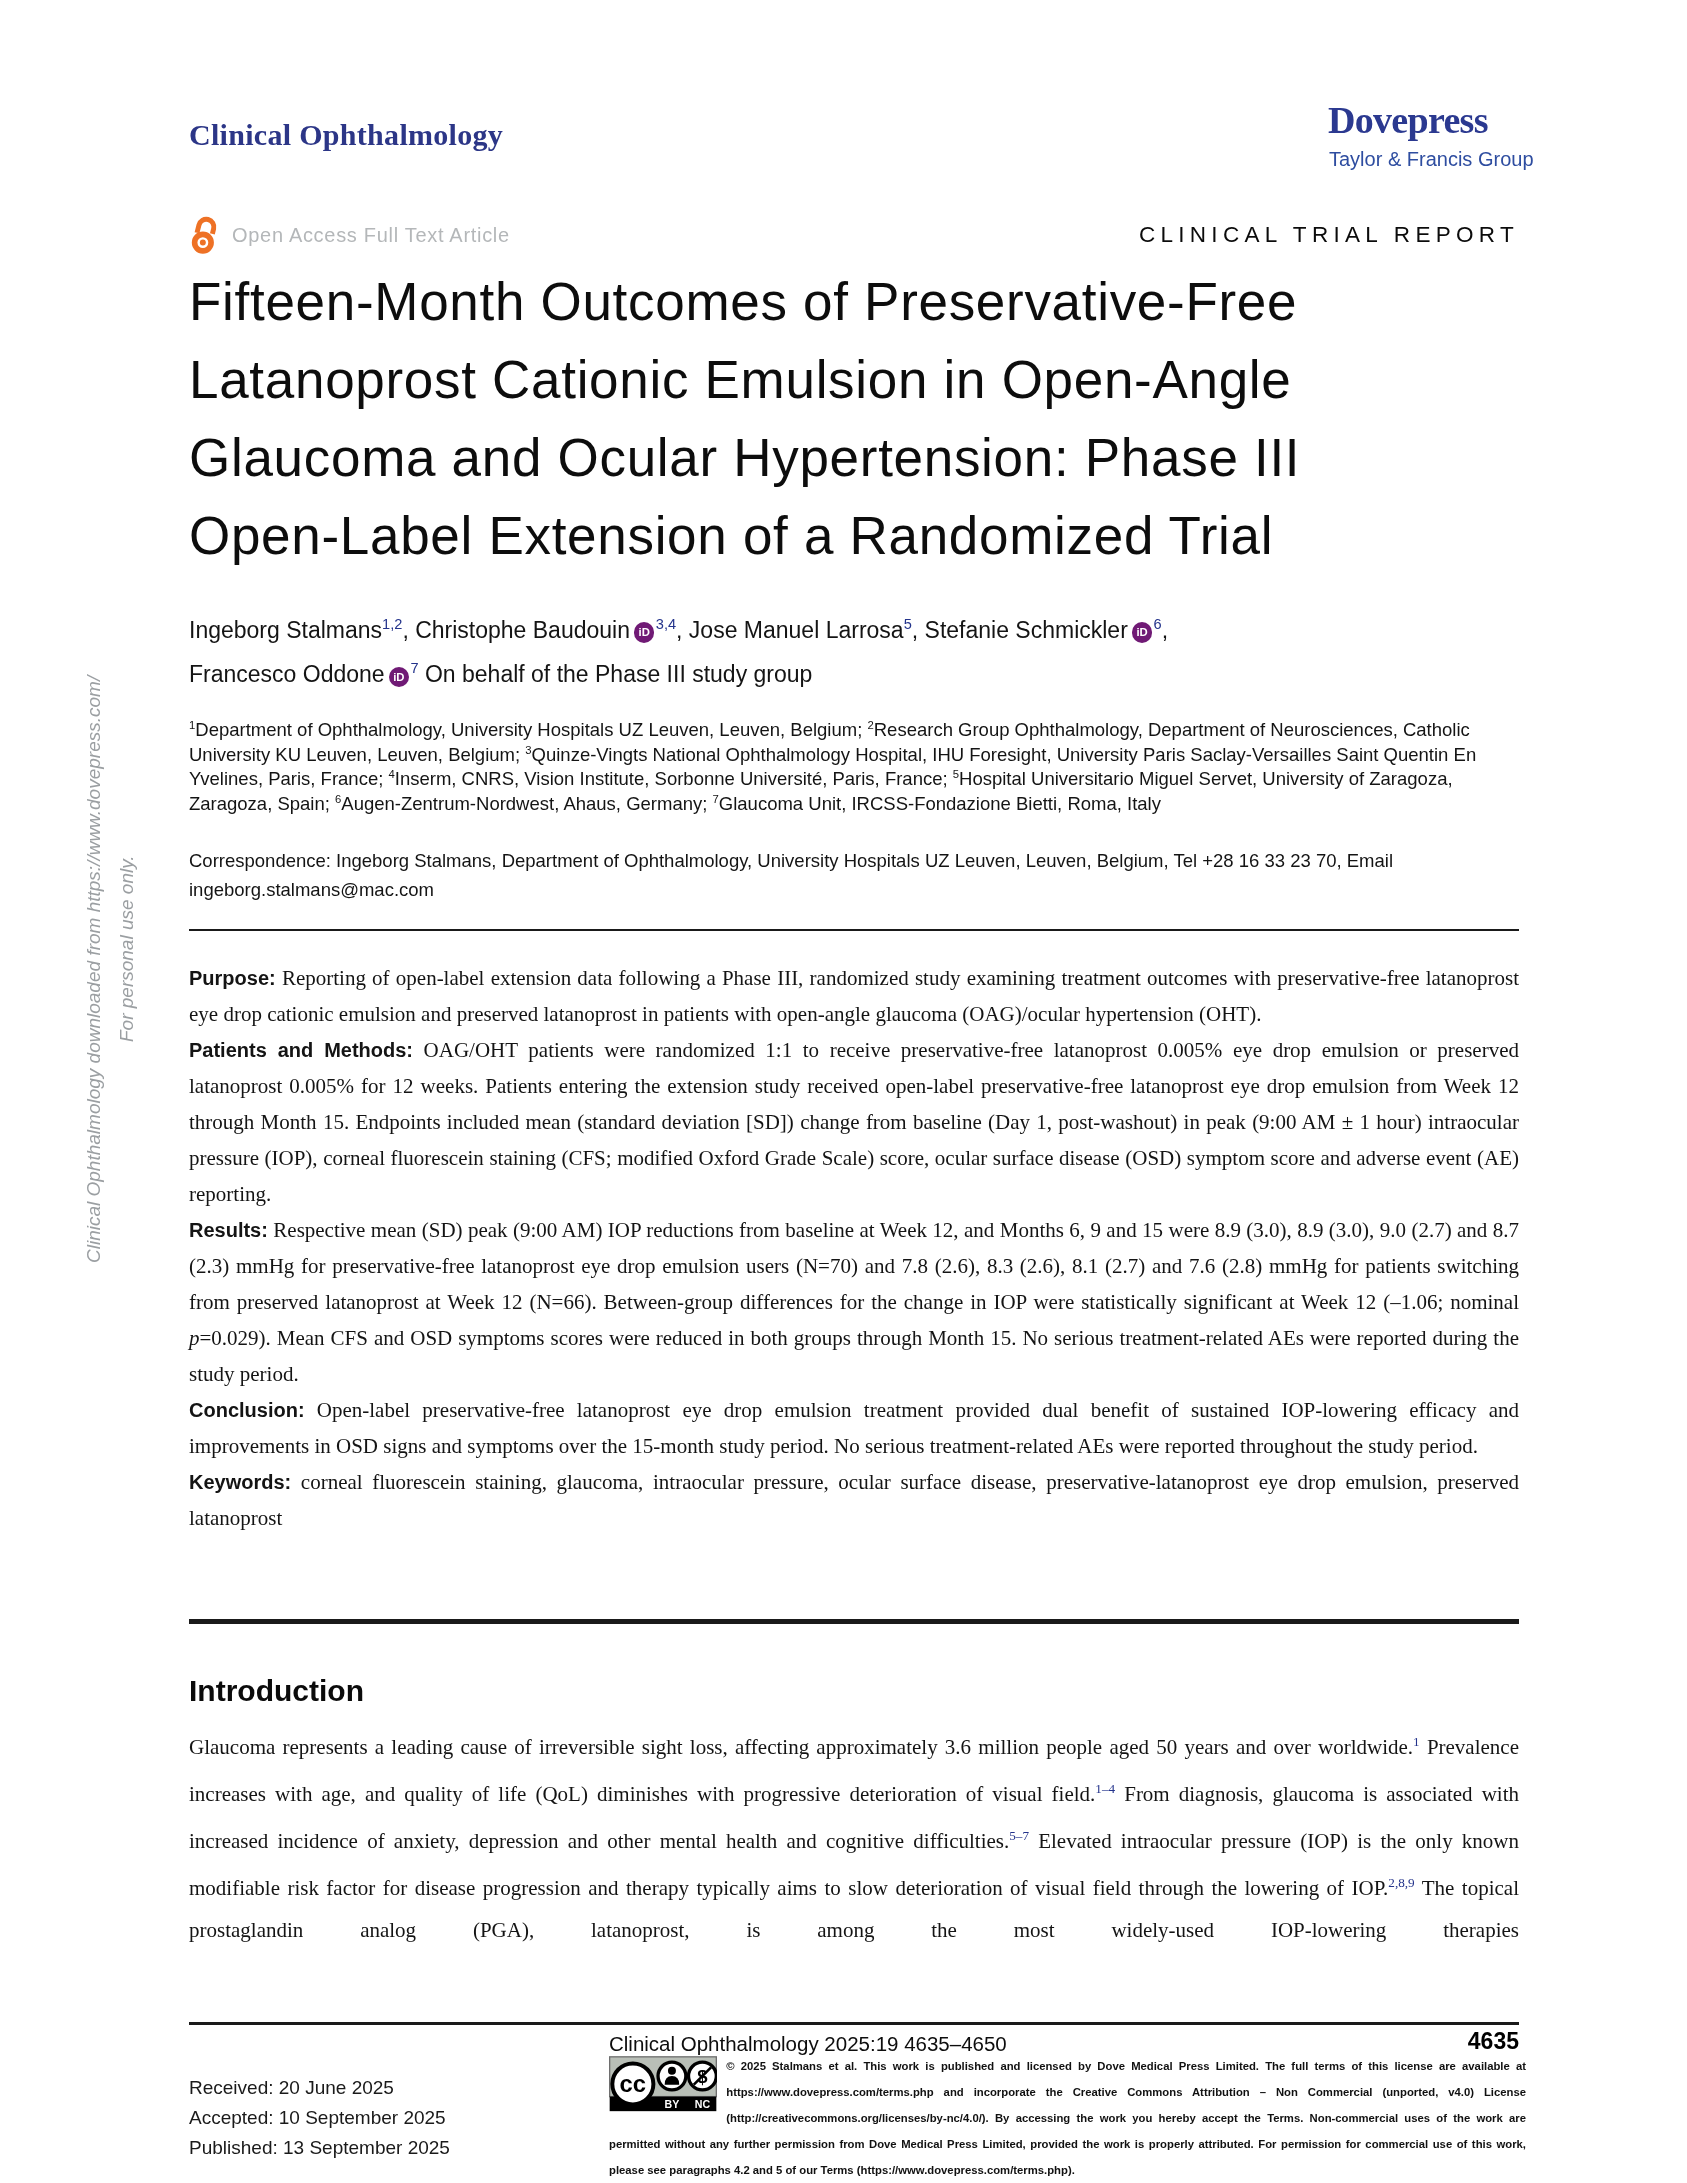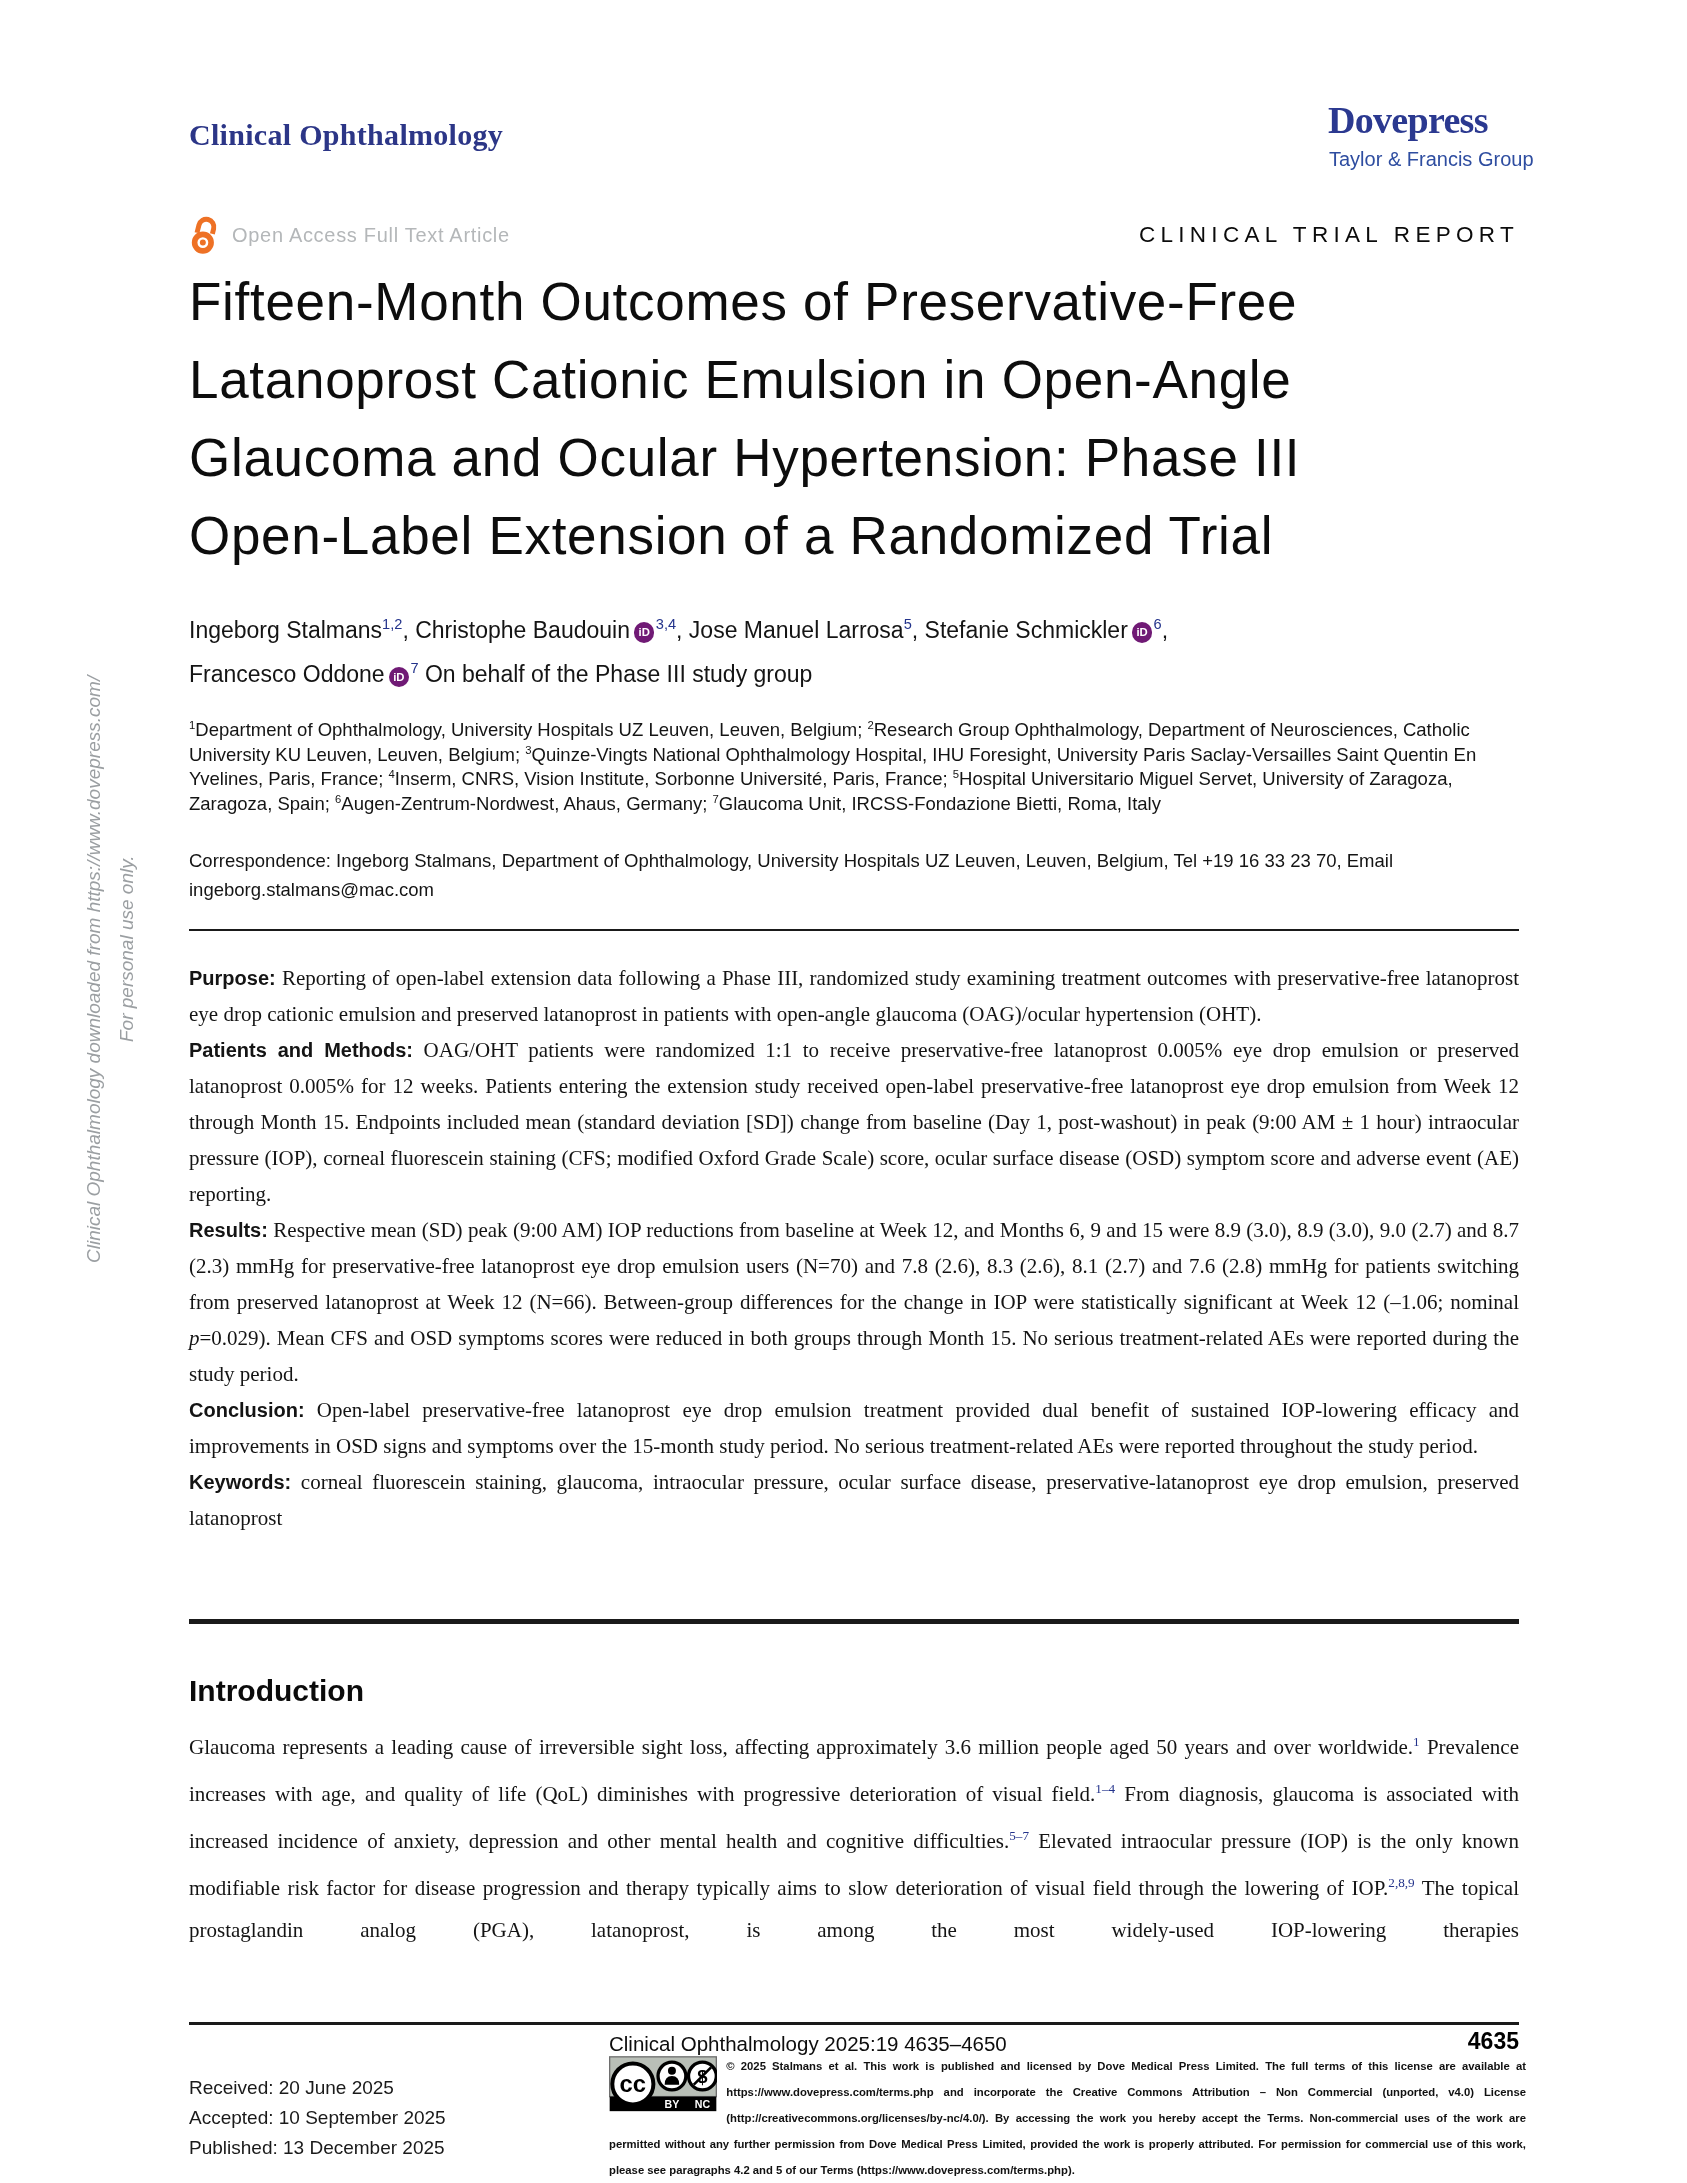--- a/index.html
+++ b/index.html
@@ -91,21 +91,21 @@
 
   <div class="title">
     <div>Fifteen-Month Outcomes of Preservative-Free</div>
     <div>Latanoprost Cationic Emulsion in Open-Angle</div>
     <div>Glaucoma and Ocular Hypertension: Phase III</div>
     <div>Open-Label Extension of a Randomized Trial</div>
   </div>
 
   <div class="authors"><span>Ingeborg Stalmans</span><sup class="asup">1,2</sup>, <span>Christophe Baudouin</span><span class="orcid">iD</span><sup class="asup">3,4</sup>, <span>Jose Manuel Larrosa</span><sup class="asup">5</sup>, <span>Stefanie Schmickler</span><span class="orcid">iD</span><sup class="asup">6</sup>, <br><span>Francesco Oddone</span><span class="orcid">iD</span><sup class="asup">7</sup> <span>On behalf of the Phase III study group</span></div>
   <div class="affiliations"><sup>1</sup><span>Department of Ophthalmology, University Hospitals UZ Leuven, Leuven, Belgium; </span><sup>2</sup><span>Research Group Ophthalmology, Department of Neurosciences, Catholic University KU Leuven, Leuven, Belgium; </span><sup>3</sup><span>Quinze-Vingts National Ophthalmology Hospital, IHU Foresight, University Paris Saclay-Versailles Saint Quentin En Yvelines, Paris, France; </span><sup>4</sup><span>Inserm, CNRS, Vision Institute, Sorbonne Université, Paris, France; </span><sup>5</sup><span>Hospital Universitario Miguel Servet, University of Zaragoza, Zaragoza, Spain; </span><sup>6</sup><span>Augen-Zentrum-Nordwest, Ahaus, Germany; </span><sup>7</sup><span>Glaucoma Unit, IRCSS-Fondazione Bietti, Roma, Italy</span></div>
-  <div class="correspondence">Correspondence: Ingeborg Stalmans, Department of Ophthalmology, University Hospitals UZ Leuven, Leuven, Belgium, Tel +19 16 33 23 70, Email ingeborg.stalmans@mac.com</div>
+  <div class="correspondence">Correspondence: Ingeborg Stalmans, Department of Ophthalmology, University Hospitals UZ Leuven, Leuven, Belgium, Tel +28 16 33 23 70, Email ingeborg.stalmans@mac.com</div>
 
   <div class="rule" id="rule-abstract"></div>
   <div class="rule" id="rule-keywords"></div>
   <div class="rule" id="rule-footer"></div>
 
   <div class="abstract">
       <p class="abs-p"><b class="abs-label">Purpose:</b><span> Reporting of open-label extension data following a Phase III, randomized study examining treatment outcomes with preservative-free latanoprost eye drop cationic emulsion and preserved latanoprost in patients with open-angle glaucoma (OAG)/ocular hypertension (OHT).</span></p>
       <p class="abs-p"><b class="abs-label">Patients and Methods:</b><span> OAG/OHT patients were randomized 1:1 to receive preservative-free latanoprost 0.005% eye drop emulsion or preserved latanoprost 0.005% for 12 weeks. Patients entering the extension study received open-label preservative-free latanoprost eye drop emulsion from Week 12 through Month 15. Endpoints included mean (standard deviation [SD]) change from baseline (Day 1, post-washout) in peak (9:00 AM ± 1 hour) intraocular pressure (IOP), corneal fluorescein staining (CFS; modified Oxford Grade Scale) score, ocular surface disease (OSD) symptom score and adverse event (AE) reporting.</span></p>
       <p class="abs-p"><b class="abs-label">Results:</b><span> Respective mean (SD) peak (9:00 AM) IOP reductions from baseline at Week 12, and Months 6, 9 and 15 were 8.9 (3.0), 8.9 (3.0), 9.0 (2.7) and 8.7 (2.3) mmHg for preservative-free latanoprost eye drop emulsion users (N=70) and 7.8 (2.6), 8.3 (2.6), 8.1 (2.7) and 7.6 (2.8) mmHg for patients switching from preserved latanoprost at Week 12 (N=66). Between-group differences for the change in IOP were statistically significant at Week 12 (–1.06; nominal </span><span class="it">p</span><span>=0.029). Mean CFS and OSD symptoms scores were reduced in both groups through Month 15. No serious treatment-related AEs were reported during the study period.</span></p>
       <p class="abs-p"><b class="abs-label">Conclusion:</b><span> Open-label preservative-free latanoprost eye drop emulsion treatment provided dual benefit of sustained IOP-lowering efficacy and improvements in OSD signs and symptoms over the 15-month study period. No serious treatment-related AEs were reported throughout the study period.</span></p>
@@ -114,21 +114,21 @@
 
   <div class="intro-heading">Introduction</div>
   <div class="intro-body"><span>Glaucoma represents a leading cause of irreversible sight loss, affecting approximately 3.6 million people aged 50 years and over worldwide.</span><sup class="ref">1</sup><span> Prevalence increases with age, and quality of life (QoL) diminishes with progressive deterioration of visual field.</span><sup class="ref">1–4</sup><span> From diagnosis, glaucoma is associated with increased incidence of anxiety, depression and other mental health and cognitive difficulties.</span><sup class="ref">5–7</sup><span> Elevated intraocular pressure (IOP) is the only known modifiable risk factor for disease progression and therapy typically aims to slow deterioration of visual field through the lowering of IOP.</span><sup class="ref">2,8,9</sup><span> The topical prostaglandin analog (PGA), latanoprost, is among the most widely-used IOP-lowering therapies</span></div>
 
   <div class="citation">Clinical Ophthalmology 2025:19 4635–4650</div>
   <div class="page-number">4635</div>
 
   <div class="dates">
     <div>Received: 20 June 2025</div>
     <div>Accepted: 10 September 2025</div>
-    <div>Published: 13 December 2025</div>
+    <div>Published: 13 September 2025</div>
   </div>
 
   <div class="license">
     <span class="cc-badge">
       <svg width="108" height="56" viewBox="0 0 163 84" style="font-size:17px">
         <rect x="1" y="1" width="161" height="60" fill="#b9bfb7" stroke="#6e6e6e" stroke-width="2"></rect>
         <rect x="1" y="61" width="161" height="22" fill="#000"></rect>
         <circle cx="36" cy="42" r="31" fill="#fff" stroke="#000" stroke-width="6"></circle>
         <text x="36" y="54" font-size="36" font-weight="bold" text-anchor="middle" font-family="Liberation Sans, sans-serif">cc</text>
         <circle cx="95" cy="30" r="21" fill="#fff" stroke="#000" stroke-width="5"></circle>

